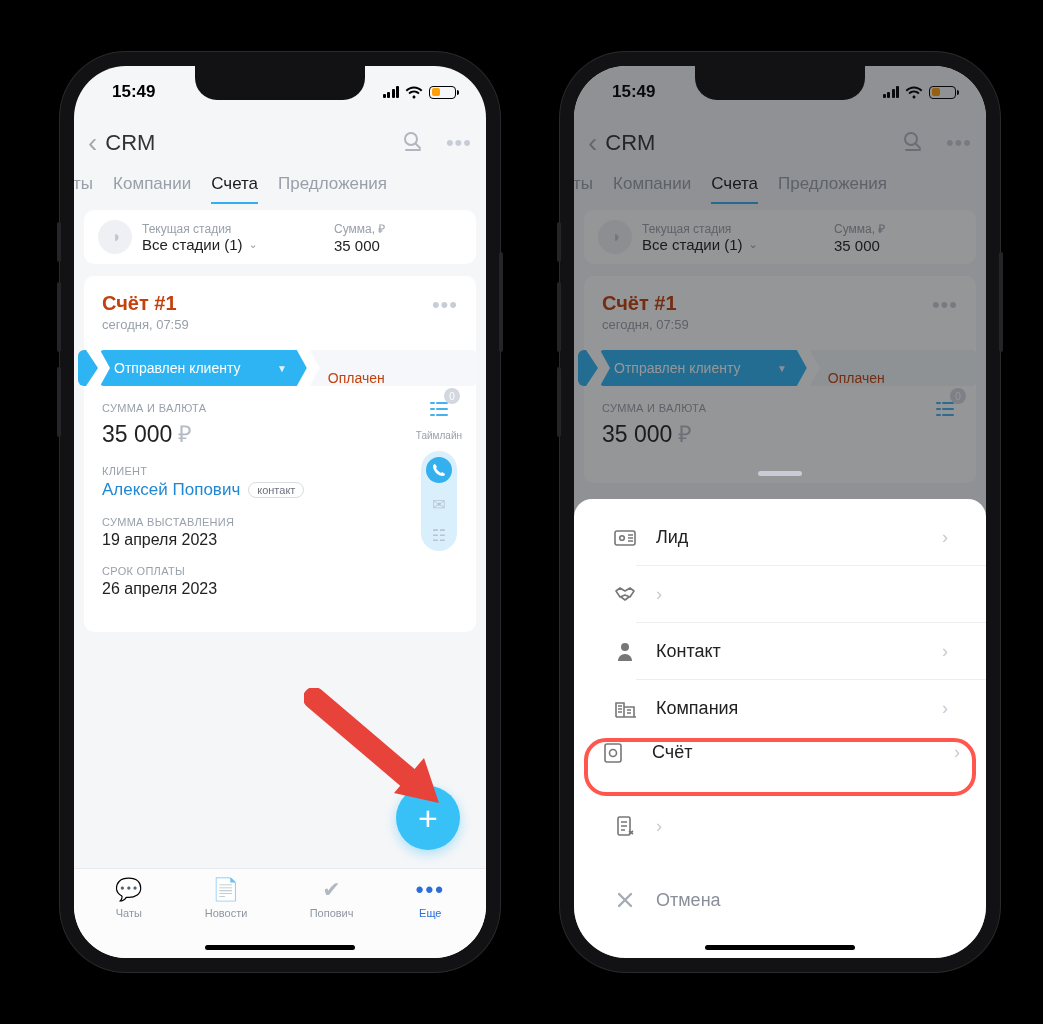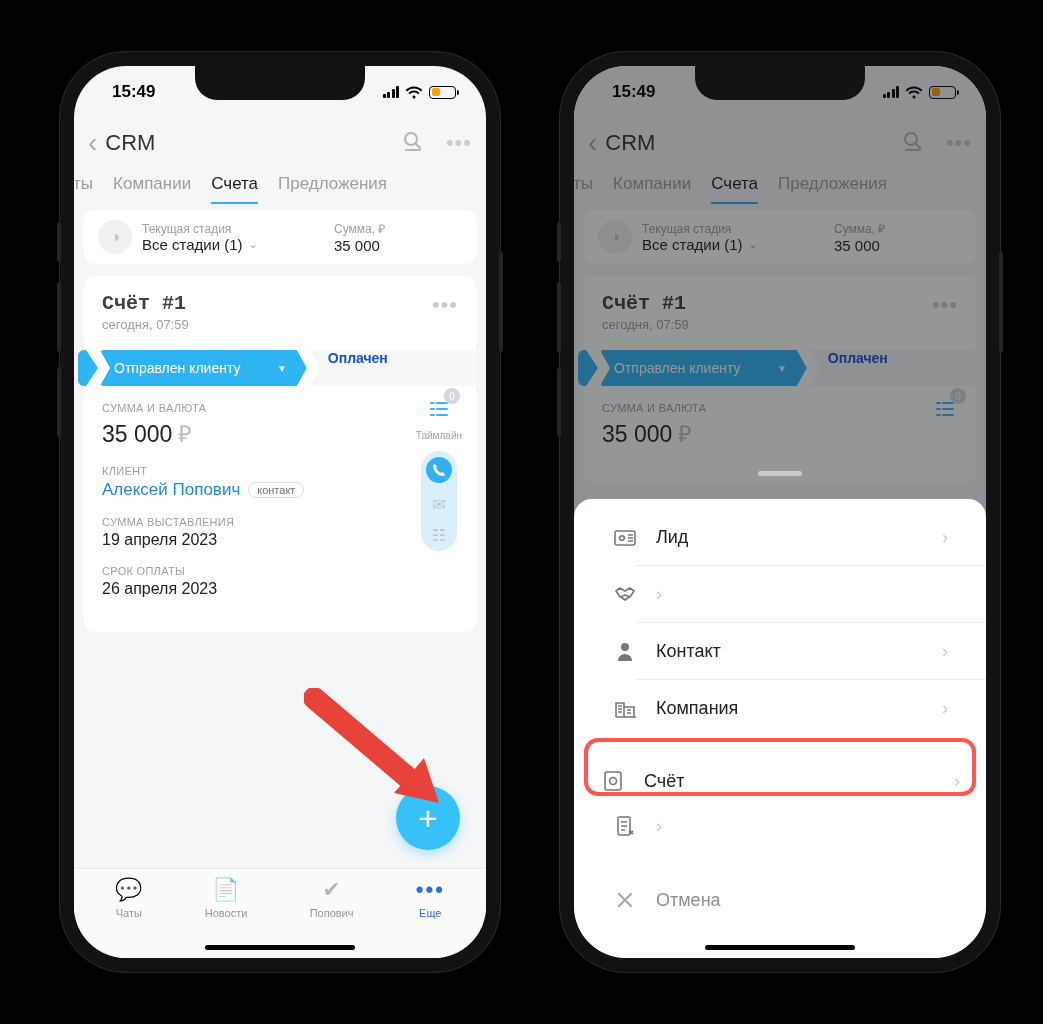--- a/index.html
+++ b/index.html
@@ -112,43 +112,43 @@
   .filter-col.r { flex: 0.8; }
   .f-label { font-size: 12px; color: #99a0aa; }
   .f-value { font-size: 15px; color: #222; display: flex; align-items: center; gap: 6px; }
   .chev-s { font-size: 11px; color: #99a0aa; }
 
   .main-card {
     background: #fff; border-radius: 10px; margin: 0 10px; padding: 12px 0 18px;
     flex: 0 0 auto;
   }
   .card-head { display: flex; justify-content: space-between; padding: 4px 18px 10px; }
-  .card-title { font-size: 20px; font-weight: 700; color: #404040; font-family: Liberation Mono, monospace; }
+  .card-title { font-size: 20px; font-weight: 700; color: #c2410c; }
   .card-sub { font-size: 13px; color: #99a0aa; margin-top: 2px; }
   .more-dots { color: #c7cdd6; font-size: 22px; letter-spacing: 1px; }
 
   .pipeline { display: flex; align-items: center; height: 40px; margin: 6px 0 4px -6px; }
   .chip-start {
     width: 20px; height: 36px; background: #2eb4f3;
     clip-path: polygon(0 0, 8px 0, 100% 50%, 8px 100%, 0 100%); margin-right: 2px;
     border-radius: 6px 0 0 6px;
   }
   .chip-main {
     flex: 1; height: 36px; background: #2eb4f3; color: #fff; font-size: 14px;
     display: flex; align-items: center; padding: 0 20px 0 14px; gap: 10px;
     clip-path: polygon(0 0, calc(100% - 10px) 0, 100% 50%, calc(100% - 10px) 100%, 0 100%, 10px 50%);
     border-radius: 4px; margin-right: 3px; justify-content: space-between;
     font-weight: 500;
   }
   .chip-main .dd { font-size: 10px; opacity: .85; }
   .chip-next {
-    flex: .8; height: 36px; background: #f5f7fa; color: #1d4ed8; font-size: 14px;
-    display: flex; align-items: flex-start; padding: 0 10px 0 18px;
+    flex: .8; height: 36px; background: #f5f7fa; color: #c2410c; font-size: 14px;
+    display: flex; align-items: flex-end; padding: 0 10px 0 18px;
     clip-path: polygon(0 0, 100% 0, 100% 100%, 0 100%, 10px 50%);
-    border-radius: 0 4px 4px 0; position: relative; font-weight: bold;
+    border-radius: 0 4px 4px 0; position: relative;
   }
   .green-underline { position: absolute; bottom: -2px; left: 6px; right: 0; height: 2px; background: #24c13a; }
 
   .fields { padding: 10px 18px 0; position: relative; }
   .field { margin-bottom: 16px; }
   .field-label { font-size: 11px; color: #99a0aa; letter-spacing: .3px; margin-bottom: 3px; }
   .field-val { font-size: 16px; color: #222; }
   .field-val.big { font-size: 23px; font-weight: 500; display: flex; align-items: baseline; gap: 6px; }
   .rouble { color: #b5bbc4; font-weight: 400; }
   .client-row { display: flex; align-items: center; gap: 8px; }
@@ -229,23 +229,23 @@
     padding: 0 38px; gap: 18px; font-size: 18px; color: #222;
   }
   .sheet-row .ricon { width: 26px; color: #777; font-size: 20px; display: flex; justify-content: center; }
   .sheet-row .rtxt { flex: 1; }
   .sheet-row .rchev { color: #c5cad3; font-size: 18px; }
   .sheet-sep { height: 1px; background: #eceef2; margin-left: 62px; }
   .sheet-gap { height: 18px; }
   .sheet-row.cancel .ricon { color: #a6abb5; }
   .sheet-row.cancel .rtxt { color: #8a909a; }
   .highlight-box {
-    border: 4px solid #ff564d; border-radius: 14px;
-    margin: 2px 10px; height: 58px; display: flex; align-items: flex-end;
-    padding: 0 12px; gap: 18px;
+    border: 4px solid #ff564d; border-radius: 22px;
+    margin: 2px 10px; height: 58px; display: flex; align-items: flex-start;
+    padding: 0 12px; gap: 26px;
   }
   .highlight-box .ricon { width: 26px; color: #777; font-size: 20px; display:flex; justify-content:center;}
   .highlight-box .rtxt { flex: 1; font-size: 18px; color: #222; }
   .highlight-box .rchev { color: #c5cad3; font-size: 18px; }
 </style>
 </head>
 <body>
 
 <div class="phone left">
   <div class="side-btn s1"></div>

